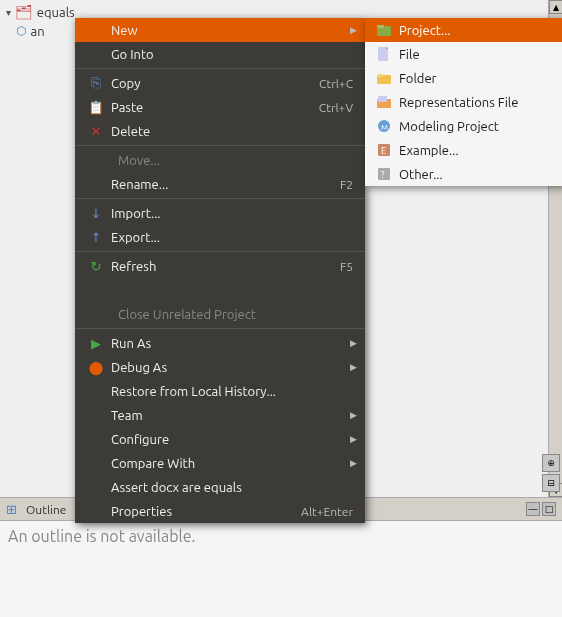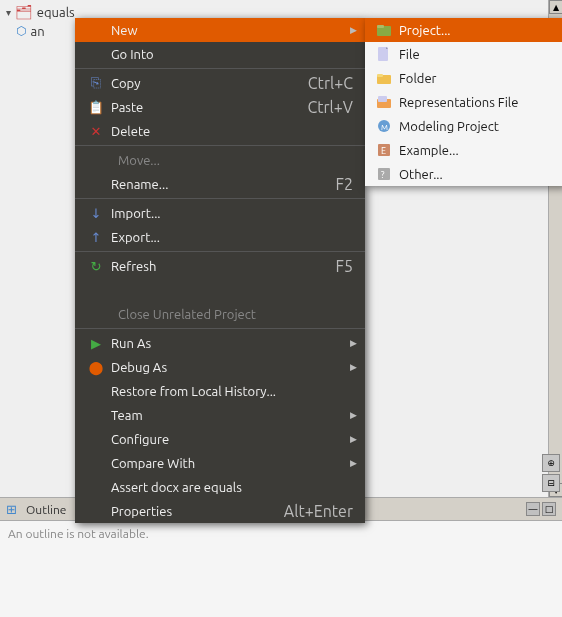--- a/index.html
+++ b/index.html
@@ -50,21 +50,21 @@
       cursor: default;
       gap: 7px;
     }
 
     .menu-item .label {
       flex: 1;
     }
 
     .menu-item .shortcut {
       color: #bbb;
-      font-size: 16px;
+      font-size: 12px;
       margin-left: 20px;
     }
 
     .menu-separator {
       height: 1px;
       background: #555;
       margin: 2px 0;
     }
 
     .menu-item .icon {
@@ -145,21 +145,21 @@
 
     .outline-header .icon {
       width: 16px; height: 16px;
       margin-right: 4px;
       display: flex; align-items: center;
     }
 
     .outline-content {
       padding: 6px 8px;
       color: #888;
-      font-size: 12px;
+      font-size: 16px;
     }
 
     .outline-minimize-btns {
       display: flex;
       gap: 2px;
       margin-left: auto;
     }
 
     .outline-btn {
       width: 14px; height: 14px;

